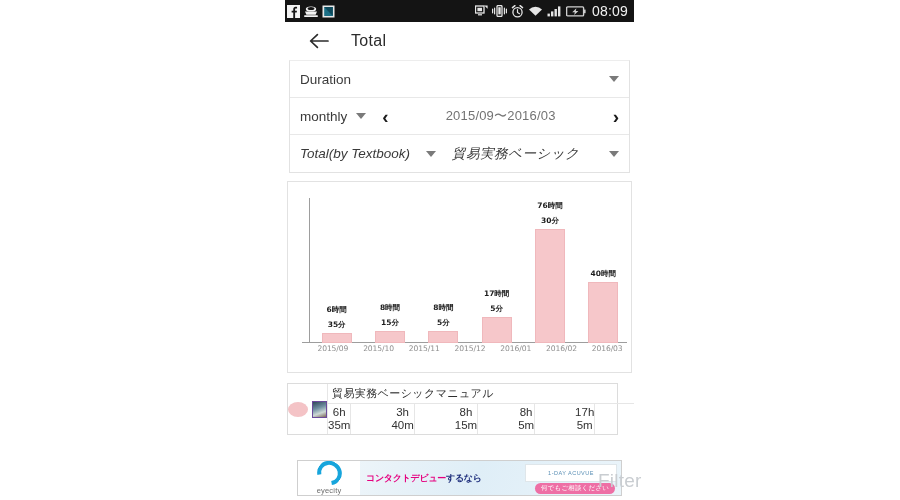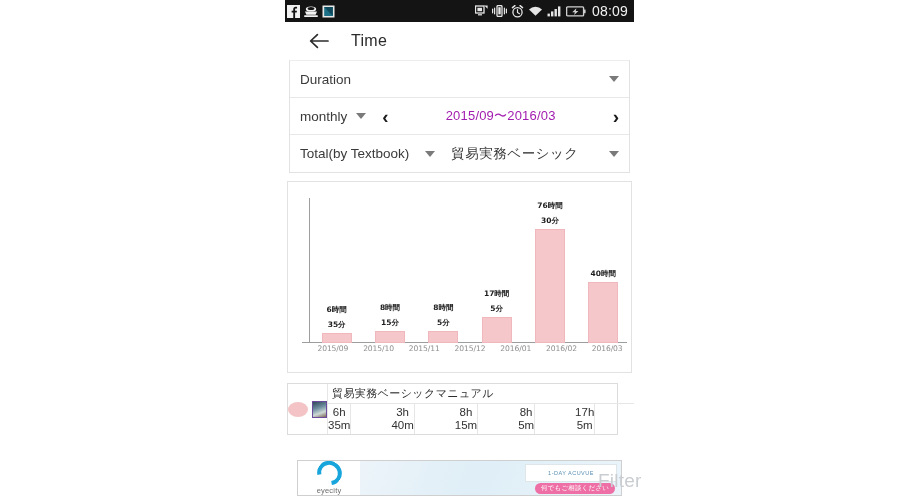--- a/index.html
+++ b/index.html
@@ -43,30 +43,30 @@
   
   .card{
     margin:0 2px;background:#fff;border:1px solid #e2e2e2;border-top:1px solid #ededed;
     box-sizing:border-box;
   }
   .panel{margin:0 2px 0 2px;}
   .row{
     display:flex;align-items:center;height:37px;border-bottom:1px solid #e8e8e8;
     padding:0 10px;box-sizing:border-box;position:relative;
   }
-  .row:last-child{border-bottom:none;}
+  .row:last-child{border-bottom:none;font-style:italic;}
   .lbl{font-size:13.5px;color:#3a3a3a;}
   .lbl-jp{font-size:13.5px;color:#3a3a3a;font-family:"DejaVu Sans",sans-serif;letter-spacing:0.5px;}
   .caret{
     width:0;height:0;border-left:5px solid transparent;border-right:5px solid transparent;
     border-top:6px solid #7a7a7a;display:inline-block;
   }
   .spacer{flex:1;}
   .chev{font-size:19px;color:#1a1a1a;font-weight:bold;line-height:1;cursor:pointer;}
-  .range{font-size:13px;color:#a21caf;letter-spacing:0.2px;text-align:right;}
+  .range{font-size:13px;color:#737373;letter-spacing:0.2px;text-align:right;}
   .gap8{width:9px;}
   .gap14{width:16px;}
 
   
   .chartwrap{
     margin:8px 2px 0 2px;border:1px solid #e2e2e2;background:#fff;
     height:192px;position:relative;box-sizing:border-box;
   }
   .chart{position:absolute;left:0;top:0;width:100%;height:100%;}
   .yaxis{position:absolute;left:21px;top:16px;width:1px;height:145px;background:#9d9d9d;}
@@ -215,21 +215,21 @@
         <span class="sb-time">08:09</span>
       </div>
     </div>
 
     <div class="appbar">
       <span class="back-arrow">
         <svg width="22" height="18" viewBox="0 0 22 18">
             <path d="M9.4 2.6L2.6 9l6.8 6.4M2.8 9H20" stroke="#2b2b2b" stroke-width="1.7" fill="none" stroke-linecap="round" stroke-linejoin="round"></path>
           </svg>
       </span>
-      <span class="appbar-title">Time</span>
+      <span class="appbar-title">Total</span>
     </div>
 
     <div class="panel">
       <div class="card">
 
         <div class="row">
           <span class="lbl">Duration</span>
           <span class="spacer"></span>
           <span class="caret"></span>
         </div>
@@ -320,20 +320,23 @@
       </div>
     </div>
 
     <div class="adwrap">
       <div class="ad">
         <div class="ad-logo">
           <span class="ad-ring"></span>
           <span class="ad-logo-text">eyecity</span>
         </div>
         <div class="ad-copy">
+          <div class="ad-line1">
+            <span class="k">コンタクトデビュー</span><span class="d">するなら</span>
+          </div>
         </div>
         <div class="ad-right">
           <div class="ad-lens">
             <span class="ad-lens-text">1-DAY ACUVUE</span>
           </div>
           <div class="ad-pill">何でもご相談ください</div>
         </div>
       </div>
     </div>
 

